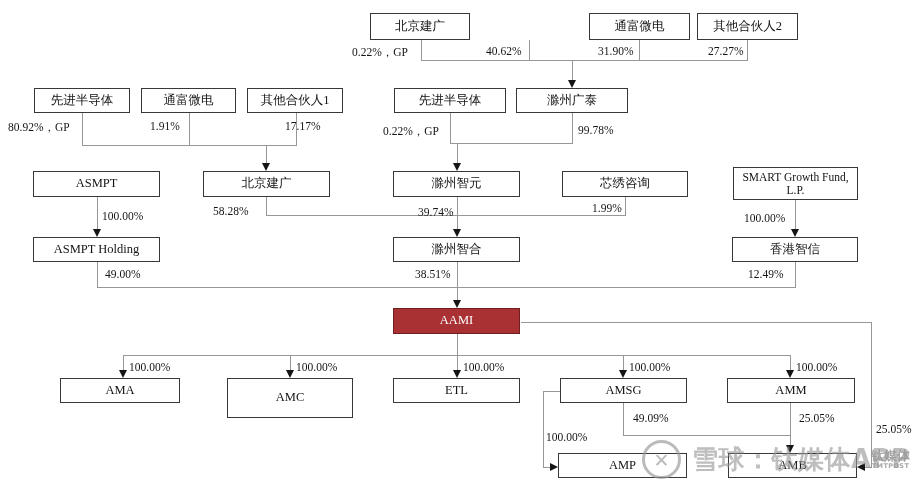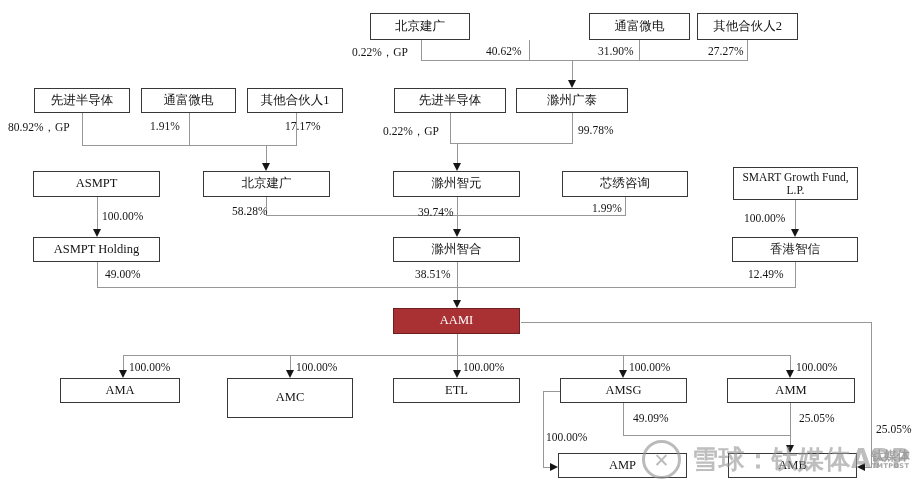--- a/index.html
+++ b/index.html
@@ -182,21 +182,21 @@
     <div class="pct" style="left: 352px; top: 45px; color: rgb(20, 20, 20);">0.22%，GP</div>
     <div class="pct" style="left: 486px; top: 45px; color: rgb(20, 20, 20);">40.62%</div>
     <div class="pct" style="left: 598px; top: 45px; color: rgb(20, 20, 20);">31.90%</div>
     <div class="pct" style="left: 708px; top: 45px; color: rgb(20, 20, 20);">27.27%</div>
     <div class="pct" style="left: 8px; top: 120px; color: rgb(20, 20, 20);">80.92%，GP</div>
     <div class="pct" style="left: 150px; top: 120px; color: rgb(20, 20, 20);">1.91%</div>
     <div class="pct" style="left: 285px; top: 120px; color: rgb(20, 20, 20);">17.17%</div>
     <div class="pct" style="left: 383px; top: 124px; color: rgb(20, 20, 20);">0.22%，GP</div>
     <div class="pct" style="left: 578px; top: 124px; color: rgb(20, 20, 20);">99.78%</div>
     <div class="pct" style="left: 102px; top: 210px; color: rgb(20, 20, 20);">100.00%</div>
-    <div class="pct" style="left: 213px; top: 205px; color: rgb(20, 20, 20); margin-left: 19px;">58.28%</div>
+    <div class="pct" style="left: 213px; top: 205px; color: rgb(20, 20, 20);">58.28%</div>
     <div class="pct" style="left: 418px; top: 206px; color: rgb(20, 20, 20);">39.74%</div>
     <div class="pct" style="left: 592px; top: 202px; color: rgb(20, 20, 20);">1.99%</div>
     <div class="pct" style="left: 744px; top: 212px; color: rgb(20, 20, 20);">100.00%</div>
     <div class="pct" style="left: 105px; top: 268px; color: rgb(20, 20, 20);">49.00%</div>
     <div class="pct" style="left: 415px; top: 268px; color: rgb(20, 20, 20);">38.51%</div>
     <div class="pct" style="left: 748px; top: 268px; color: rgb(20, 20, 20);">12.49%</div>
     <div class="pct" style="left: 129px; top: 361px; color: rgb(20, 20, 20);">100.00%</div>
     <div class="pct" style="left: 296px; top: 361px; color: rgb(20, 20, 20);">100.00%</div>
     <div class="pct" style="left: 463px; top: 361px; color: rgb(20, 20, 20);">100.00%</div>
     <div class="pct" style="left: 629px; top: 361px; color: rgb(20, 20, 20);">100.00%</div>

